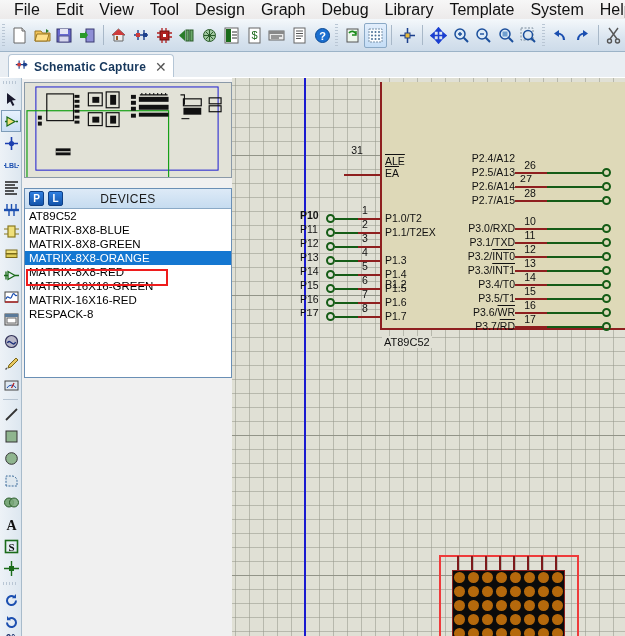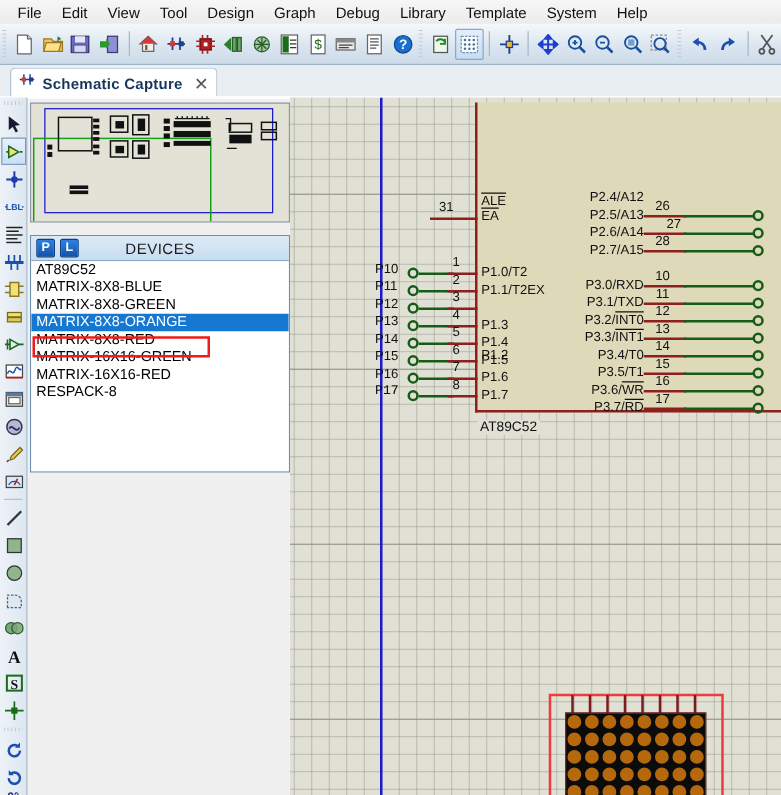--- a/index.html
+++ b/index.html
@@ -11,21 +11,21 @@
   }
   #app { position: relative; width: 625px; height: 636px; }
 
   
   .menubar {
     position: absolute; left: 0; top: 0; width: 625px; height: 19px;
     background: linear-gradient(to bottom,#f7f7f7,#eceaea);
     display: flex; align-items: center; padding-left: 6px;
   }
   .menubar .mi {
-    font-size: 12px; color: #101010; padding: 2px 8px; white-space: nowrap;
+    font-size: 16px; color: #101010; padding: 2px 8px; white-space: nowrap;
     cursor: default;
   }
 
   
   .toolbar {
     position: absolute; left: 0; top: 19px; width: 625px; height: 33px;
     background: linear-gradient(to bottom,#f4f8fb,#d9e4ef 60%,#cddbe9);
     border-bottom: 1px solid #9cb3c7;
     display: flex; align-items: center;
   }
@@ -641,26 +641,26 @@
   </div>
 
   <div class="canvaswrap">
     <div class="grid"></div>
     <div class="grid-major"></div>
     <div class="vline-blue"></div>
 
     <div class="chip"></div>
     <div class="chip-label">AT89C52</div>
 
-    <div class="pinnum" style="left:116px; top:82px;">31</div>
+    <div class="pinnum" style="left:116px; top:66px;">31</div>
     <div class="pinwire-red" style="left:112px; top:96px; width:38px;"></div>
     <div class="pinlbl l ovl" style="left:153px; top:77px;">ALE</div>
     <div class="pinlbl l ovl" style="left:153px; top:89px;">EA</div>
 
-    <div class="netlbl" style="left:68px;  top:131px;">P10</div>
+    <div class="netlbl" style="left:68px;  top:131px;font-weight:bold;">P10</div>
     <div class="netlbl" style="left:68px;  top:145px;">P11</div>
     <div class="netlbl" style="left:68px;  top:159px;">P12</div>
     <div class="netlbl" style="left:68px;  top:173px;">P13</div>
     <div class="netlbl" style="left:68px;  top:187px;">P14</div>
     <div class="netlbl" style="left:68px;  top:201px;">P15</div>
     <div class="netlbl" style="left:68px;  top:215px;">P16</div>
     <div class="netlbl" style="left:68px;  top:229px;font-family:Liberation Mono, monospace;">P17</div>
 
     <div class="term" style="left:94px; top:136px;"></div>
     <div class="pinwire-grn" style="left:103px; top:140px; width:28px;"></div>
@@ -715,21 +715,21 @@
     <div class="pinlbl r" style="right:110px; top:88px; width:112px;">P2.5/A13</div>
     <div class="pinwire-red" style="right:76px; top:94px; width:34px;"></div>
     <div class="pinwire-grn" style="right:22px; top:94px; width:56px;"></div>
     <div class="term" style="right:14px; top:90px;"></div>
     <div class="pinnum" style="right:86px; top:81px;">26</div>
 
     <div class="pinlbl r" style="right:110px; top:102px; width:140px;">P2.6/A14</div>
     <div class="pinwire-red" style="right:76px; top:108px; width:34px;"></div>
     <div class="pinwire-grn" style="right:22px; top:108px; width:56px;"></div>
     <div class="term" style="right:14px; top:104px;"></div>
-    <div class="pinnum" style="right:77px; top:95px;">27</div>
+    <div class="pinnum" style="right:90px; top:95px;font-family:Liberation Mono, monospace;">27</div>
 
     <div class="pinlbl r" style="right:110px; top:116px; width:140px;">P2.7/A15</div>
     <div class="pinwire-red" style="right:76px; top:122px; width:34px;"></div>
     <div class="pinwire-grn" style="right:22px; top:122px; width:56px;"></div>
     <div class="term" style="right:14px; top:118px;"></div>
     <div class="pinnum" style="right:86px; top:109px;">28</div>
 
     <div class="pinlbl r" style="right:110px; top:144px; width:140px;">P3.0/RXD</div>
     <div class="pinwire-red" style="right:76px; top:150px; width:34px;"></div>
     <div class="pinwire-grn" style="right:22px; top:150px; width:56px;"></div>

